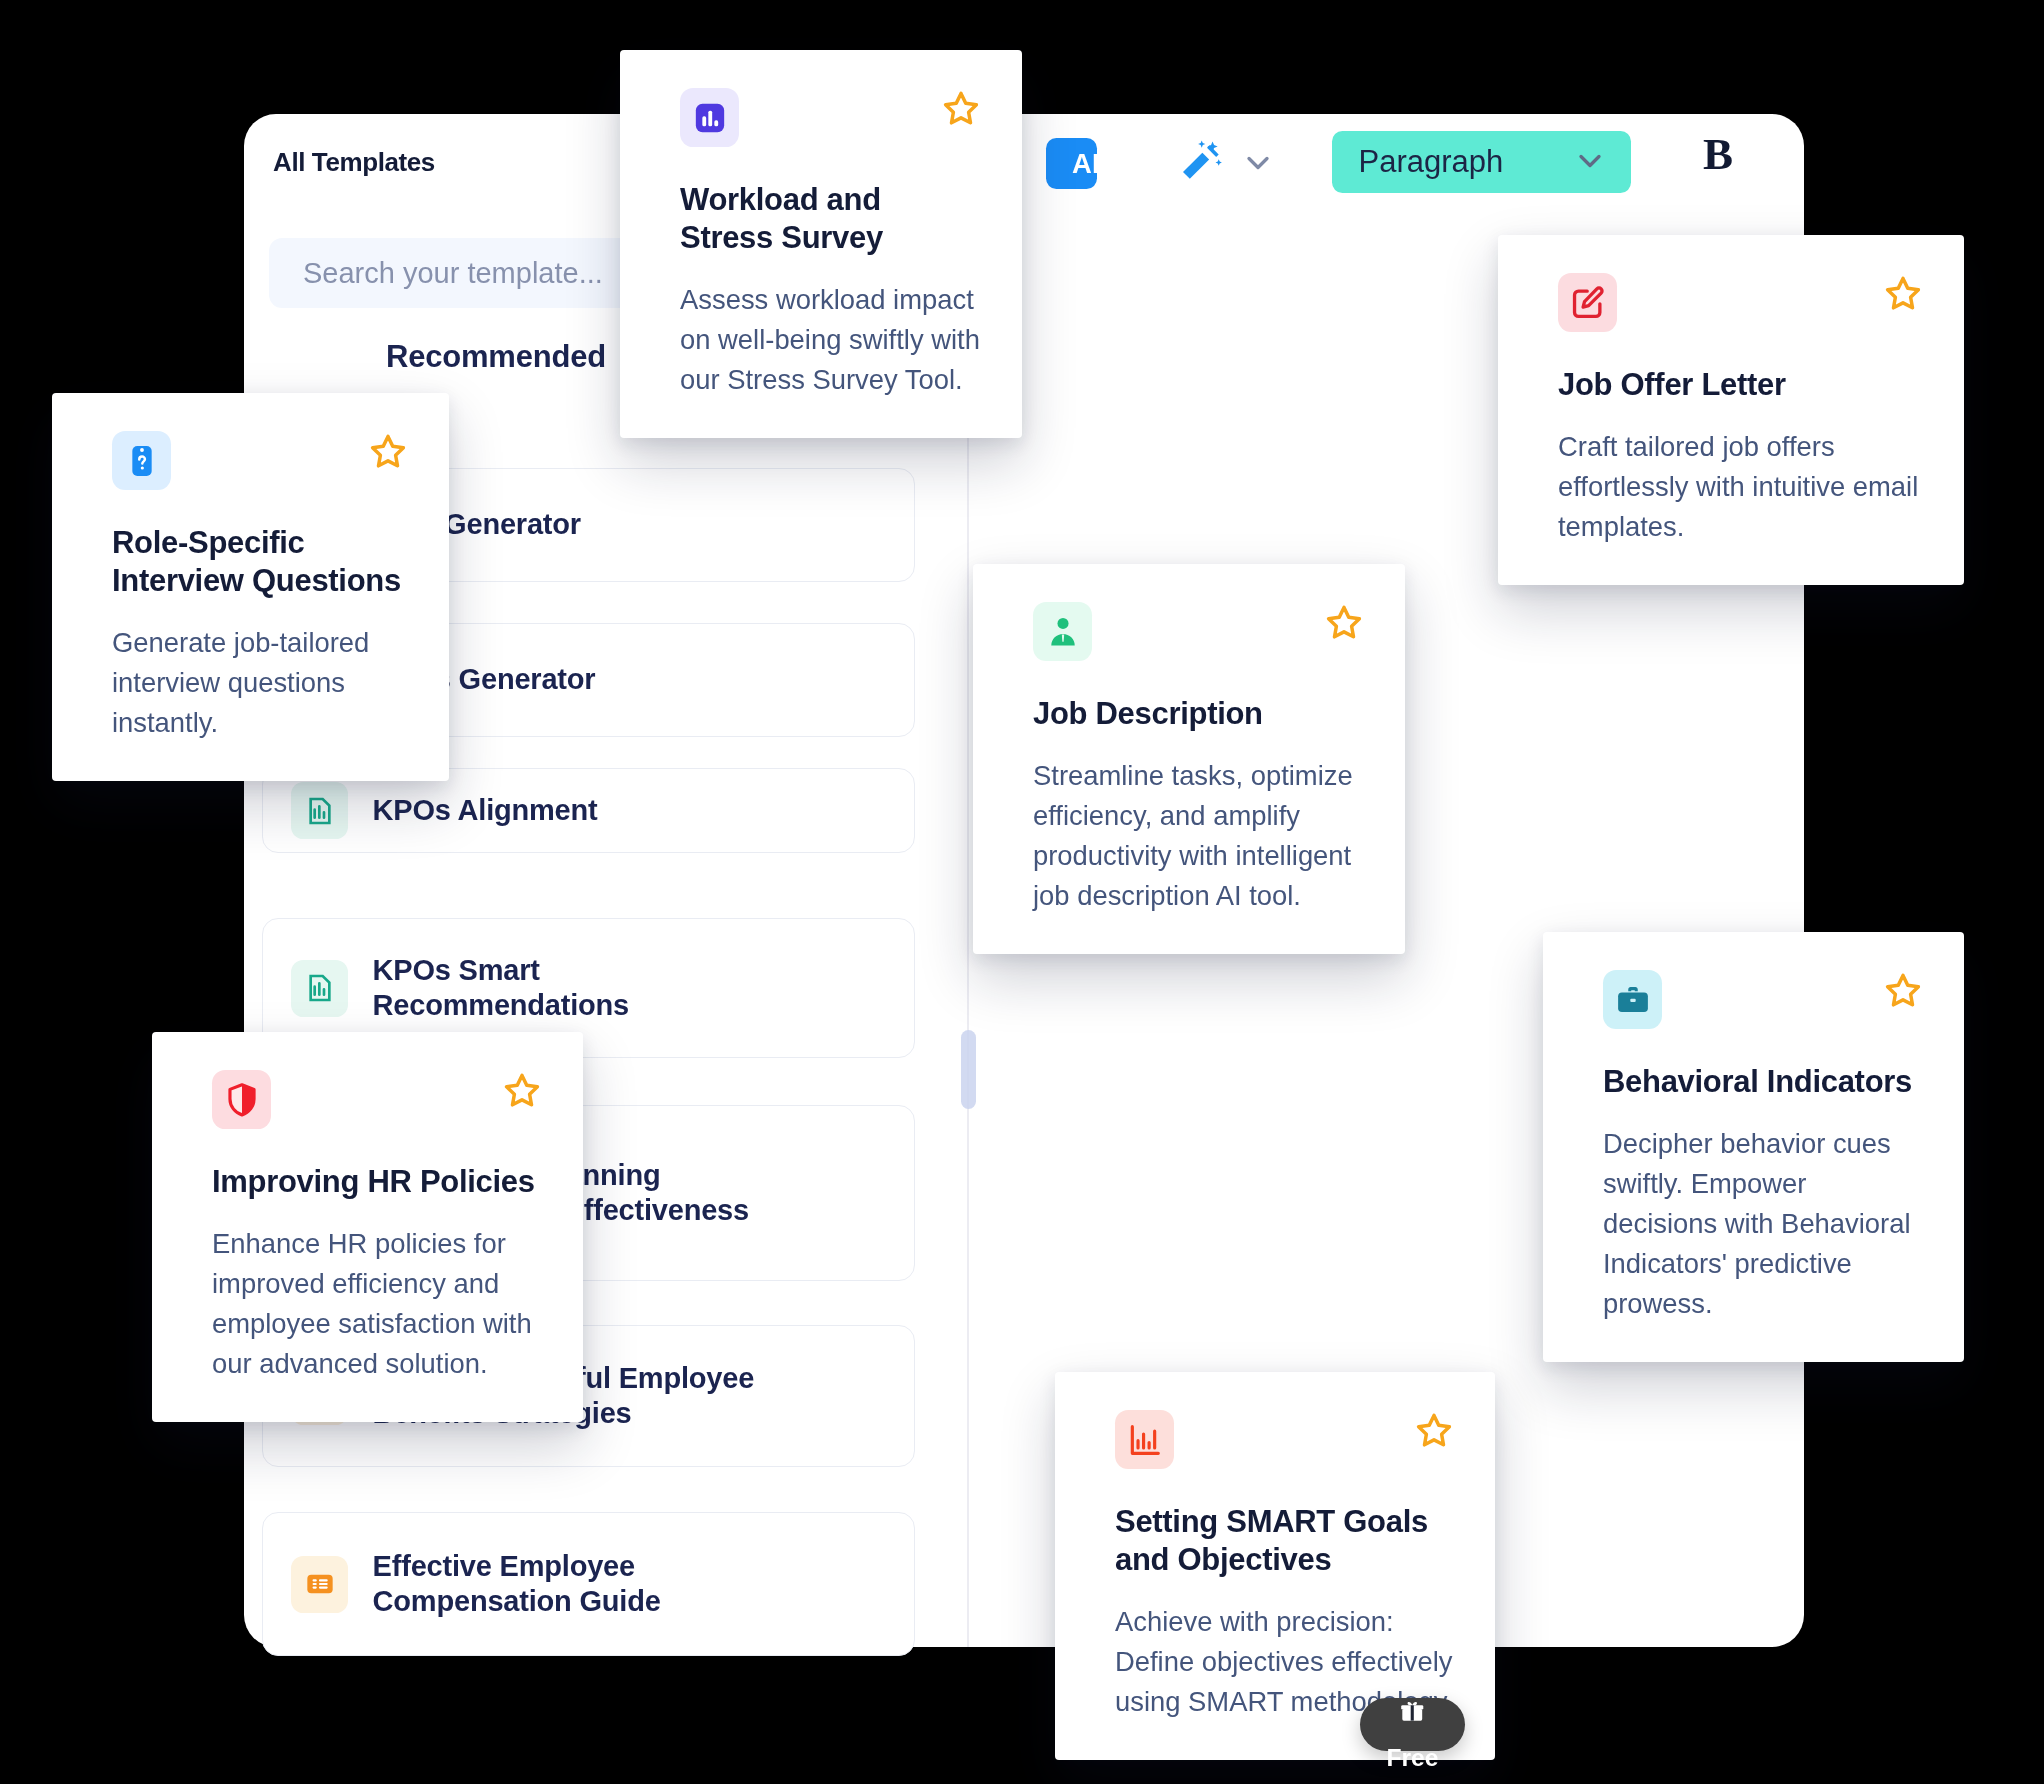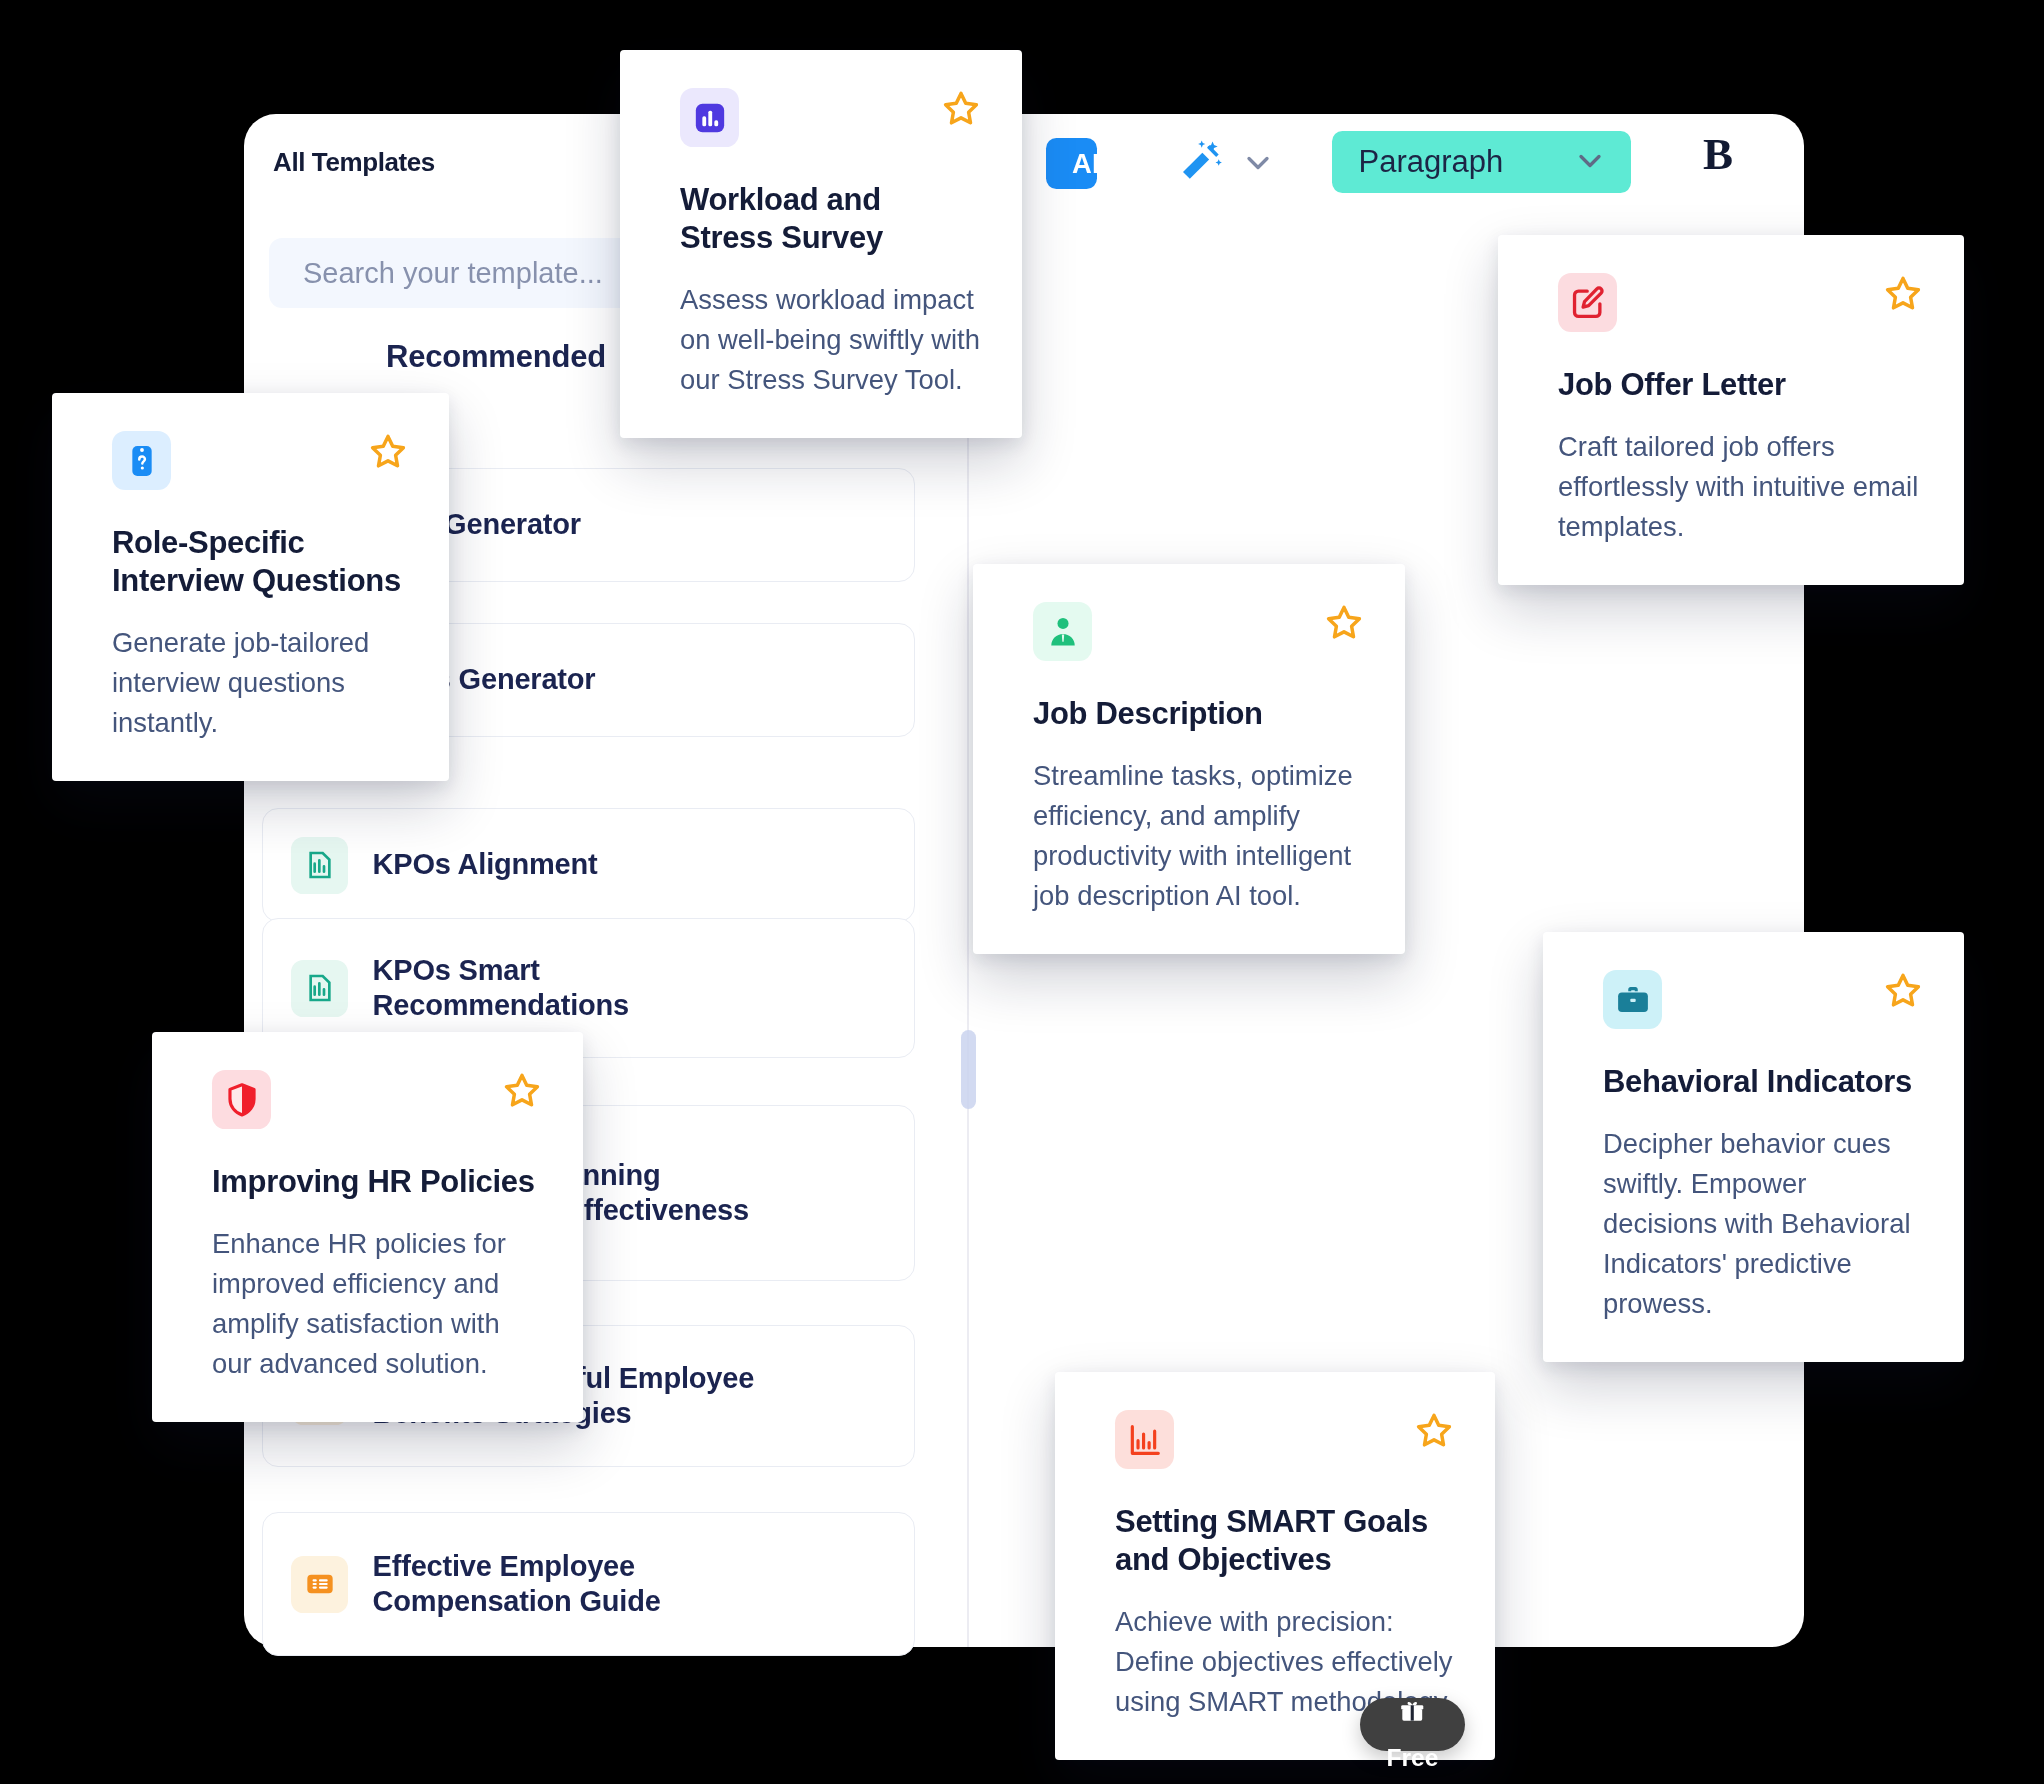--- a/index.html
+++ b/index.html
@@ -139,21 +139,21 @@
   <div class="tpl-row" style="top:623px;height:114px;">
     <div class="tpl-ico" style="background:#e6f7f1">
       <svg width="32" height="32" viewBox="0 0 24 24" fill="none" stroke="#18a88a" stroke-width="2" stroke-linecap="round">
         <path d="M5 3h9l5 5v13H5z"></path>
           <path d="M8 17V11M11.5 17V8.5M15 17V13"></path>
       </svg>
     </div>
     <div class="tpl-name">KPOs Generator</div>
   </div>
 
-  <div class="tpl-row" style="top:808px;height:114px;">
+  <div class="tpl-row" style="top:768px;height:85px;">
     <div class="tpl-ico" style="background:#e6f7f1">
       <svg width="32" height="32" viewBox="0 0 24 24" fill="none" stroke="#18a88a" stroke-width="2" stroke-linecap="round">
         <path d="M5 3h9l5 5v13H5z"></path>
           <path d="M8 17V11M11.5 17V8.5M15 17V13"></path>
       </svg>
     </div>
     <div class="tpl-name">KPOs Alignment</div>
   </div>
 
   <div class="tpl-row" style="top:918px;height:140px;">
@@ -355,21 +355,21 @@
           <path d="M12 2.4l7.6 2.9v6.1c0 4.6-3.15 8.6-7.6 10-4.45-1.4-7.6-5.4-7.6-10V5.3z" fill="none" stroke="#f01f2c" stroke-width="2" stroke-linejoin="round"></path>
         </svg>
       </div>
       <span class="star">
         <svg width="42" height="42" viewBox="0 0 24 24" fill="none" stroke="#f7a51b" stroke-width="2" stroke-linejoin="round">
           <path d="M12 3.1l2.7 5.6 6.1.85-4.45 4.3 1.08 6.05L12 17.05 6.57 19.9l1.08-6.05-4.45-4.3 6.1-.85z"></path>
         </svg>
       </span>
     </div>
     <div class="fcard-title">Improving HR Policies</div>
-    <div class="fcard-desc">Enhance HR policies for improved efficiency and amplify satisfaction with our advanced solution.</div>
+    <div class="fcard-desc">Enhance HR policies for improved efficiency and employee satisfaction with our advanced solution.</div>
   </div>
 
   <div class="fcard" style="left:1055px;top:1372px;width:440px;">
     <div class="fcard-top">
       <div class="fcard-ico" style="background:#fddfdb">
         <svg width="38" height="38" viewBox="0 0 24 24" fill="none" stroke="#f4411e" stroke-width="2" stroke-linecap="round" stroke-linejoin="round">
           <path d="M4 3.6v16.8h16.4"></path>
           <path d="M7.6 17V12.4M11.1 17V8.2M14.6 17V13.6M18.1 17V6.4"></path>
         </svg>
       </div>

